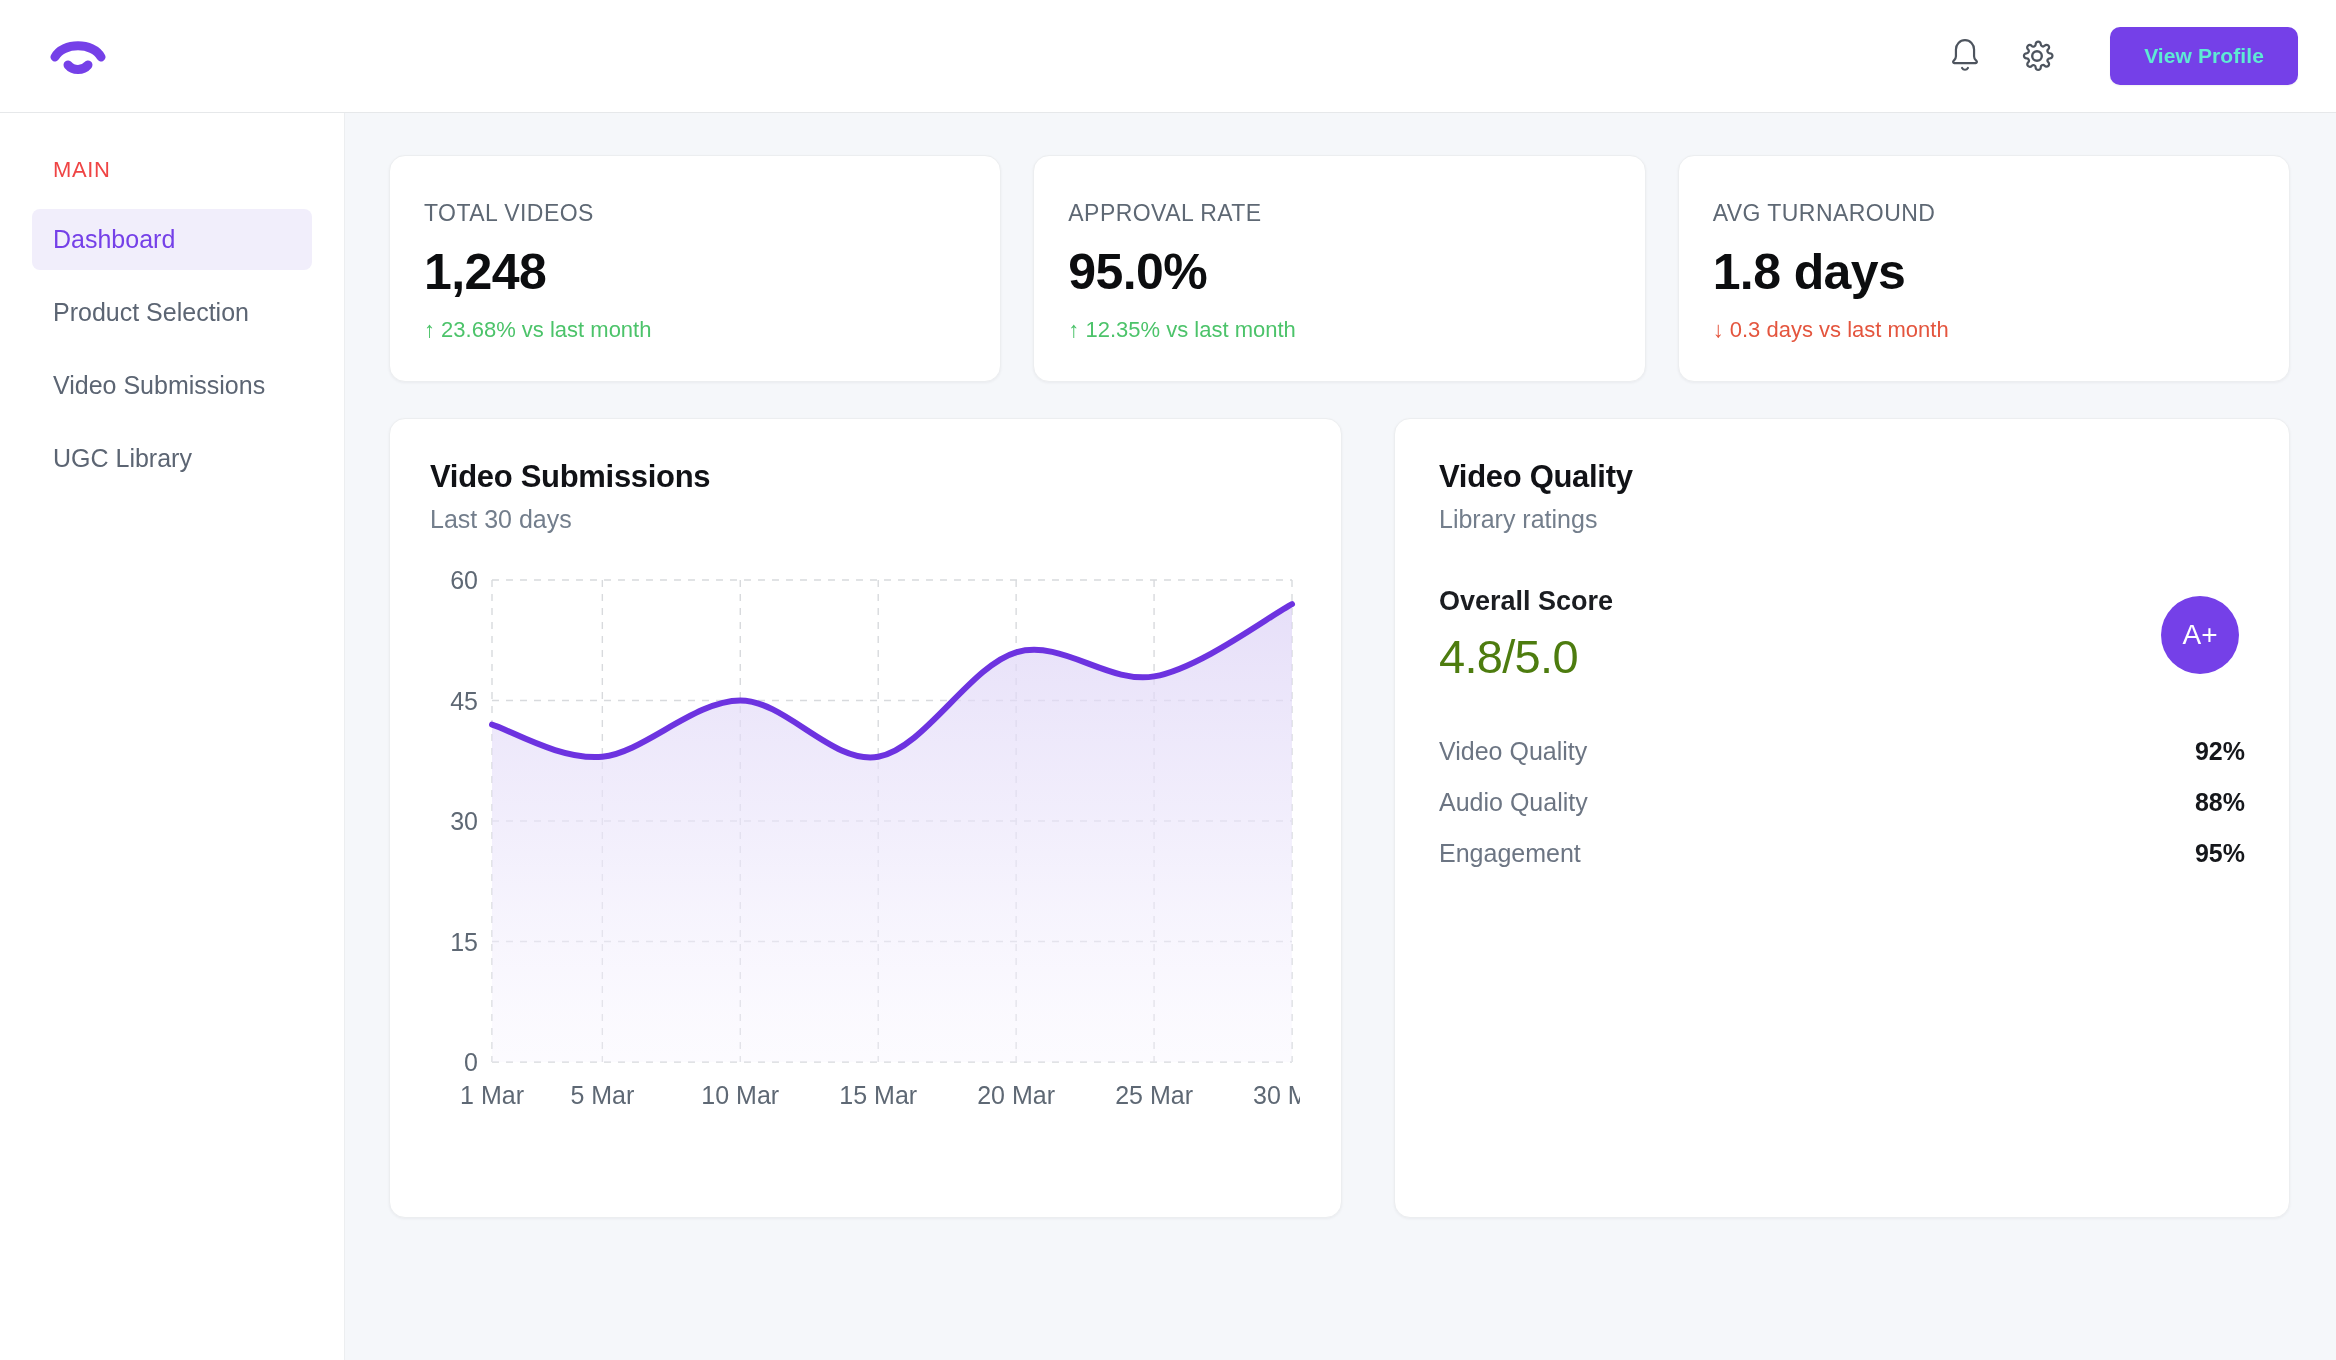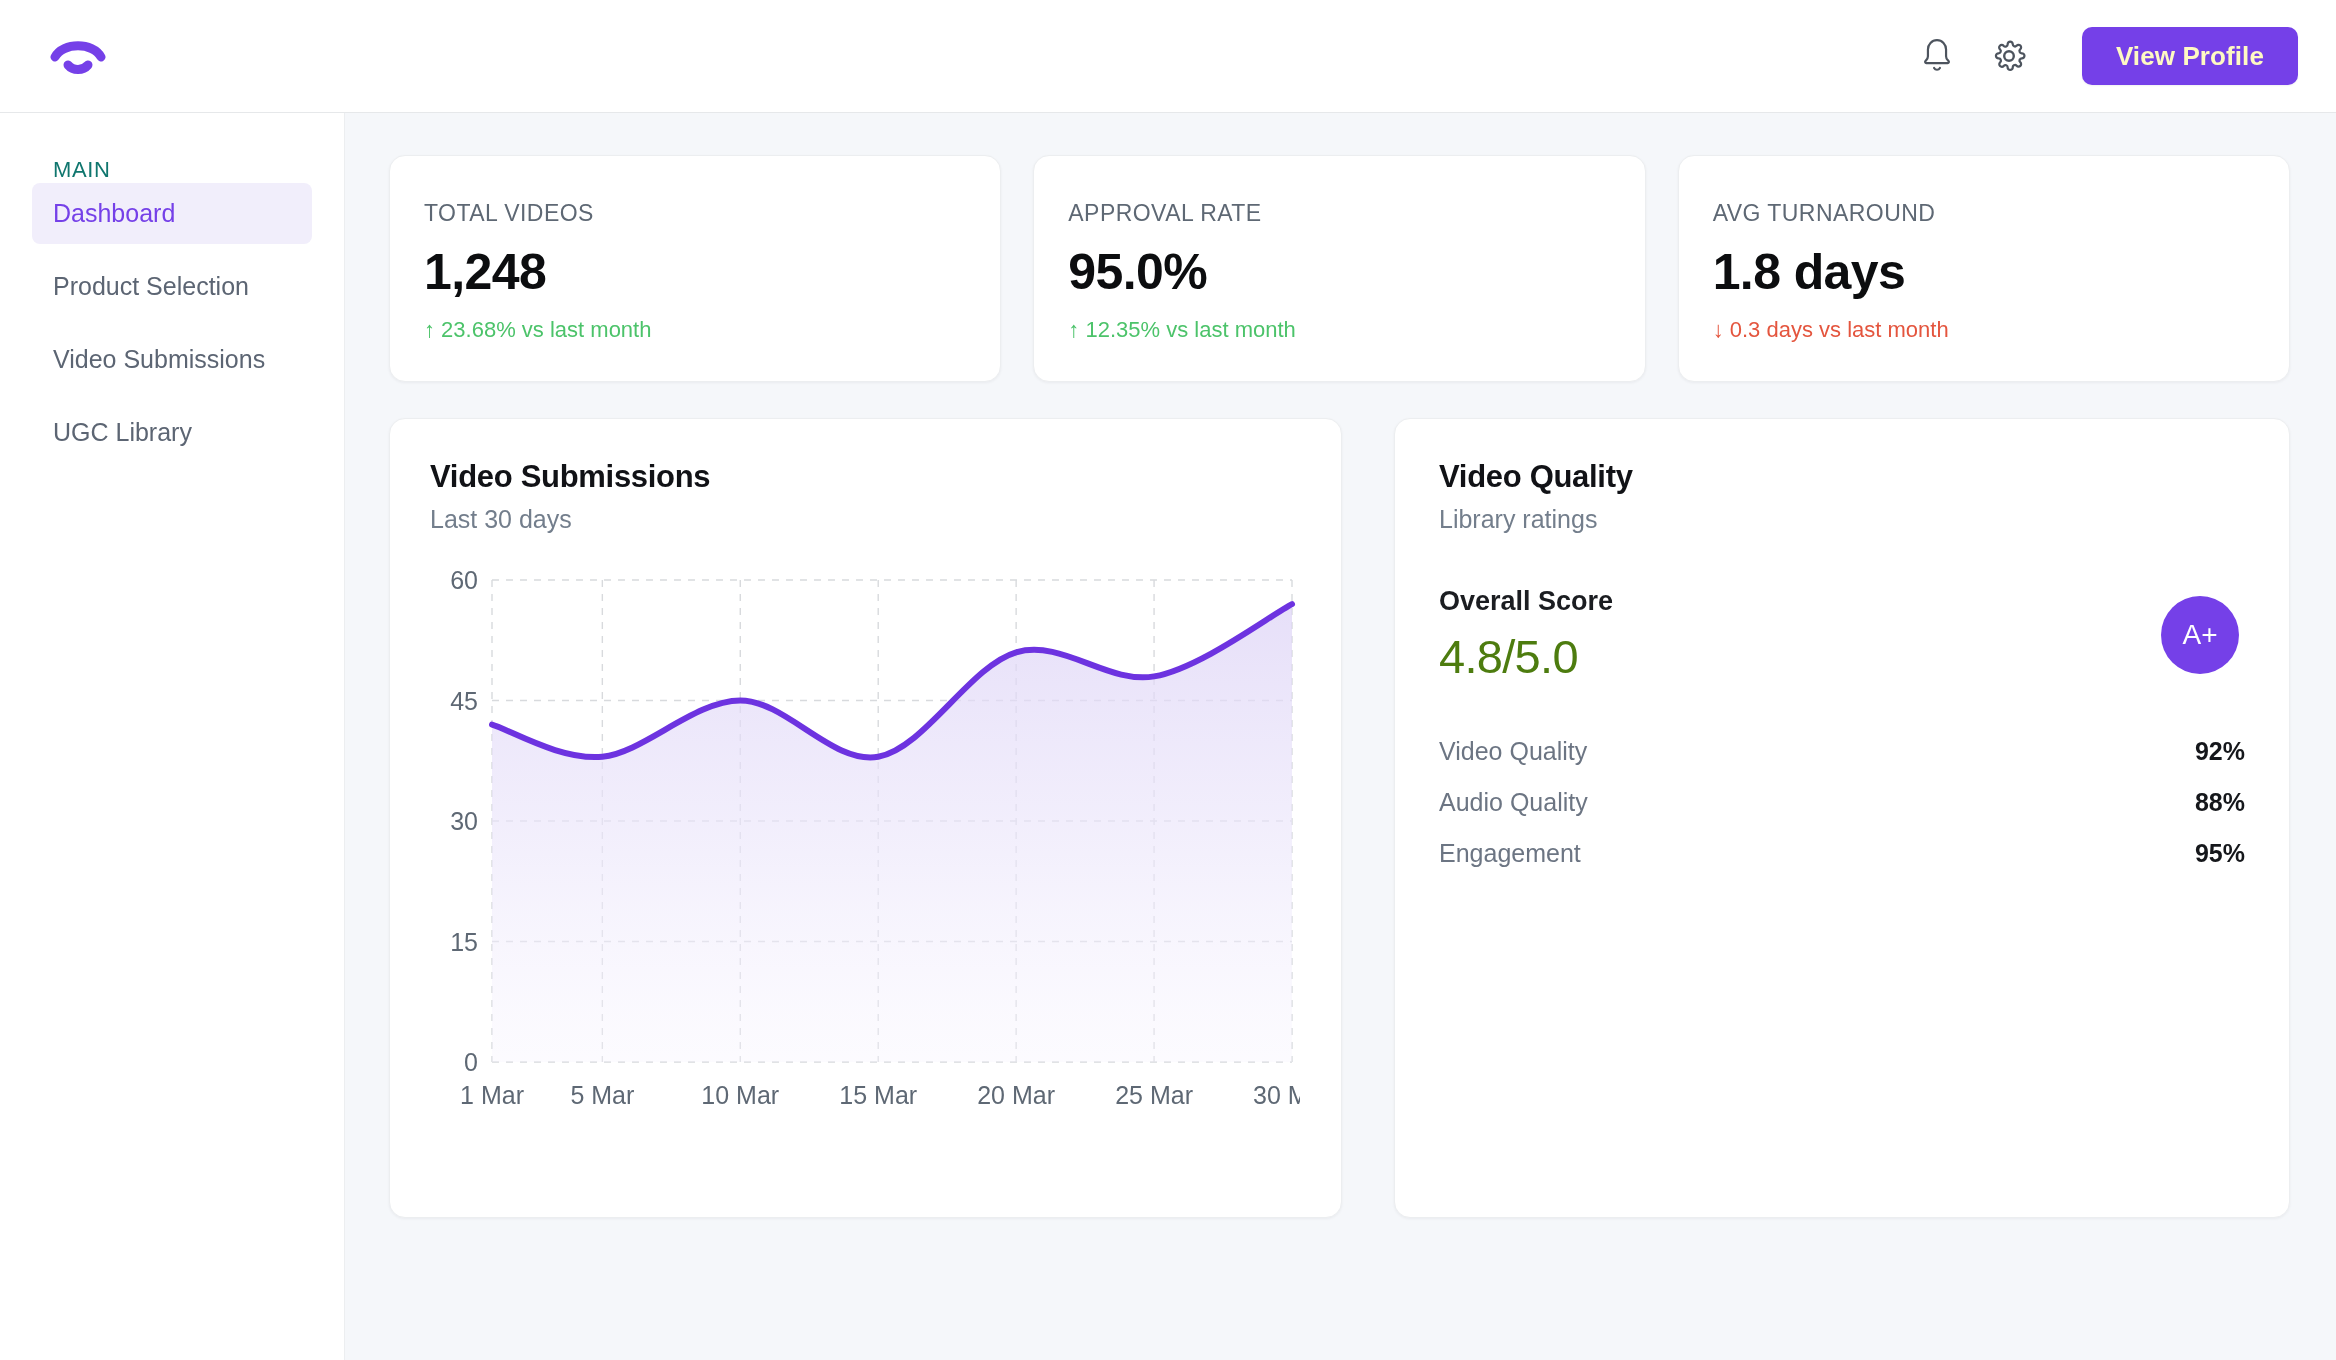--- a/index.html
+++ b/index.html
@@ -24,49 +24,50 @@
   .logo-wrap { width: 60px; height: 60px; display: flex; align-items: center; justify-content: center; }
   .header-spacer { flex: 1 1 auto; }
   .header-actions { display: flex; align-items: center; gap: 30px; }
   .icon-btn {
     width: 42px; height: 42px;
     display: flex; align-items: center; justify-content: center;
     background: transparent; border: none; cursor: pointer;
   }
   .btn-primary {
     background: #7540e8;
-    color: #fef9c3;
+    color: #5eead4;
     border: none;
     border-radius: 10px;
     height: 58px;
     padding: 0 34px;
-    font-size: 26px;
+    font-size: 21px;
     font-weight: 700;
     letter-spacing: .1px;
     cursor: pointer;
     margin-left: 22px;
     box-shadow: 0 1px 2px rgba(16,24,40,.06);
   }
 
   
   .body-row { flex: 1 1 auto; display: flex; min-height: 0; }
 
   
   .sidebar {
     width: 344px;
     flex: 0 0 344px;
     background: #ffffff;
     padding: 44px 32px 0 32px;
   }
   .nav-section-title {
     font-size: 22px;
     font-weight: 400;
-    color: #0f766e;
+    color: #ef4444;
     letter-spacing: .6px;
     padding-left: 21px;
+    margin-bottom: 26px;
   }
   .nav-item {
     display: block;
     width: 100%;
     text-align: left;
     border: none;
     background: transparent;
     border-radius: 8px;
     padding: 16px 21px;
     font-size: 25px;

